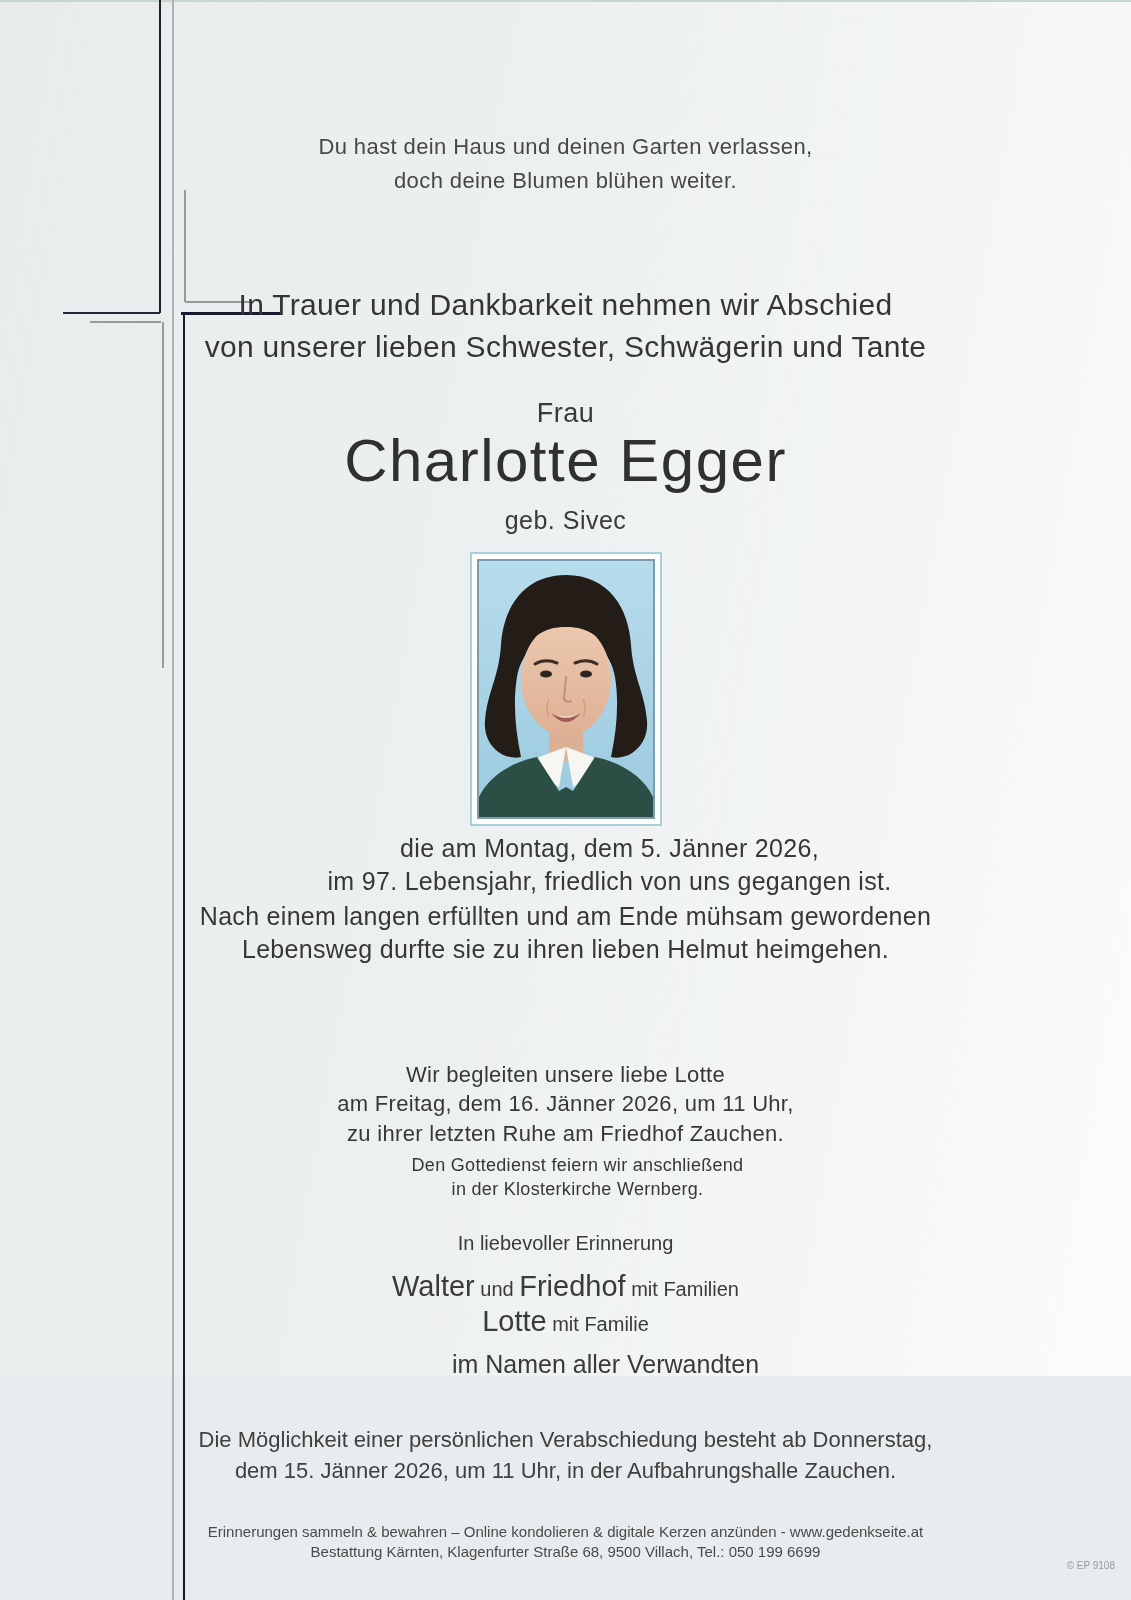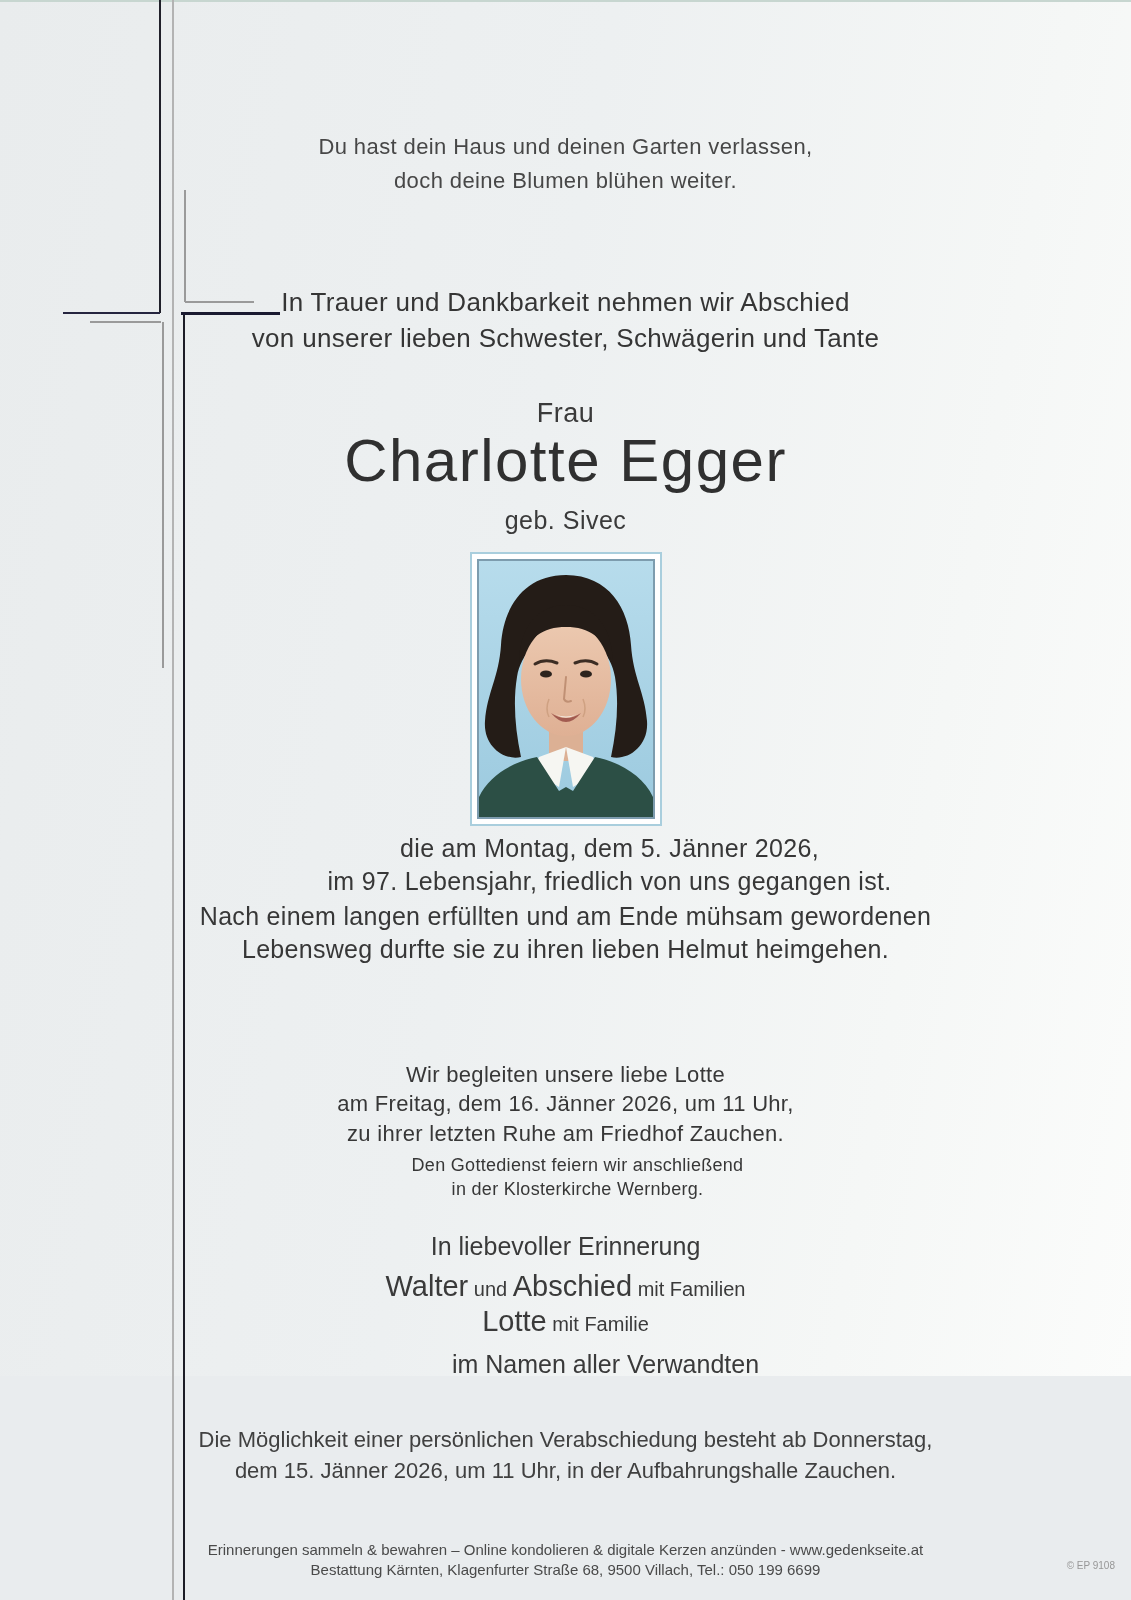--- a/index.html
+++ b/index.html
@@ -22,43 +22,43 @@
   .v-dark-bottom{left:183px;top:314px;  width:2px;  height:1286px;background:#1c1c26;}
   .v-gray-upright{left:184px;top:190px; width:2px;  height:112px; background:#9a9a9a;}
   .v-gray-left  {left:162px;top:322px;  width:2px;  height:346px; background:#9a9a9a;}
   .h-dark-left  {left:63px; top:312px;  width:97px; height:2px;   background:#25253f;}
   .h-gray-left  {left:90px; top:321px;  width:71px; height:2px;   background:#9a9a9a;}
   .h-gray-right {left:185px;top:301px;  width:69px; height:2px;   background:#9a9a9a;}
   .h-dark-right {left:181px;top:312px;  width:99px; height:3px;   background:#1a1a30;}
 
   .txt{position:absolute;left:0;width:100%;text-align:center;color:#3c3c3c;}
   .epigraph{top:130px;font-size:22px;line-height:1.55;color:#474747;letter-spacing:.4px;}
-  .intro{top:284px;font-size:26px;line-height:1.4;color:#353535;letter-spacing:.3px;}
+  .intro{top:284px;font-size:30px;line-height:1.4;color:#353535;letter-spacing:.3px;}
   .salutation{top:398px;font-size:27px;color:#3a3a3a;letter-spacing:.5px;}
   .name{top:426px;font-size:60px;color:#303030;letter-spacing:1.5px;font-weight:normal;}
   .maiden{top:506px;font-size:25px;color:#3a3a3a;letter-spacing:.5px;}
 
   .photo-wrap{
     position:absolute;top:552px;left:50%;transform:translateX(-50%);
     border:2px solid #a9cedd;background:#ffffff;padding:5px;
   }
   .photo-inner{border:2px solid #7d9cae;line-height:0;}
 
   .block{letter-spacing:.3px;}
   .b1{top:832px;font-size:25px;line-height:1.33;color:#373737;padding-left:44px;}
   .b2{top:900px;font-size:25px;line-height:1.33;color:#373737;}
   .b3{top:1060px;font-size:22px;line-height:1.33;color:#373737;}
   .b4{top:1154px;font-size:18px;line-height:1.33;color:#373737;margin-left:12px;}
-  .remember-title{top:1232px;font-size:25px;color:#3a3a3a;}
+  .remember-title{top:1232px;font-size:20px;color:#3a3a3a;}
   .mourners1{top:1270px;font-size:20px;color:#3a3a3a;}
   .mourners2{top:1305px;font-size:20px;color:#3a3a3a;}
   .name-lg{font-size:29px;}
   .closing{top:1350px;font-size:25px;color:#3a3a3a;margin-left:40px;}
   .farewell{top:1424px;font-size:22px;line-height:1.42;color:#404040;}
-  .footer{top:1522px;font-size:15px;line-height:1.35;color:#4a4a4a;letter-spacing:0;margin-top:18px;}
+  .footer{top:1522px;font-size:15px;line-height:1.35;color:#4a4a4a;letter-spacing:0;}
   .copyright{position:absolute;top:1560px;right:16px;font-size:10px;color:#979797;text-align:right;width:auto;left:auto;}
 </style>
 </head>
 <body>
 
 <div class="page">
   <div class="top-edge"></div>
 
   <div>
     <div class="ln v-dark-top"></div>
@@ -150,21 +150,21 @@
   <div class="txt block b4">
     <div>Den Gottedienst feiern wir anschließend</div>
     <div>in der Klosterkirche Wernberg.</div>
   </div>
 
   <div class="txt remember-title">In liebevoller Erinnerung</div>
 
   <div class="txt mourners1">
     <span class="name-lg">Walter</span>
     <span>und</span>
-    <span class="name-lg">Abschied</span>
+    <span class="name-lg">Friedhof</span>
     <span>mit Familien</span>
   </div>
 
   <div class="txt mourners2">
     <span class="name-lg">Lotte</span>
     <span>mit Familie</span>
   </div>
 
   <div class="txt closing">im Namen aller Verwandten</div>
 

